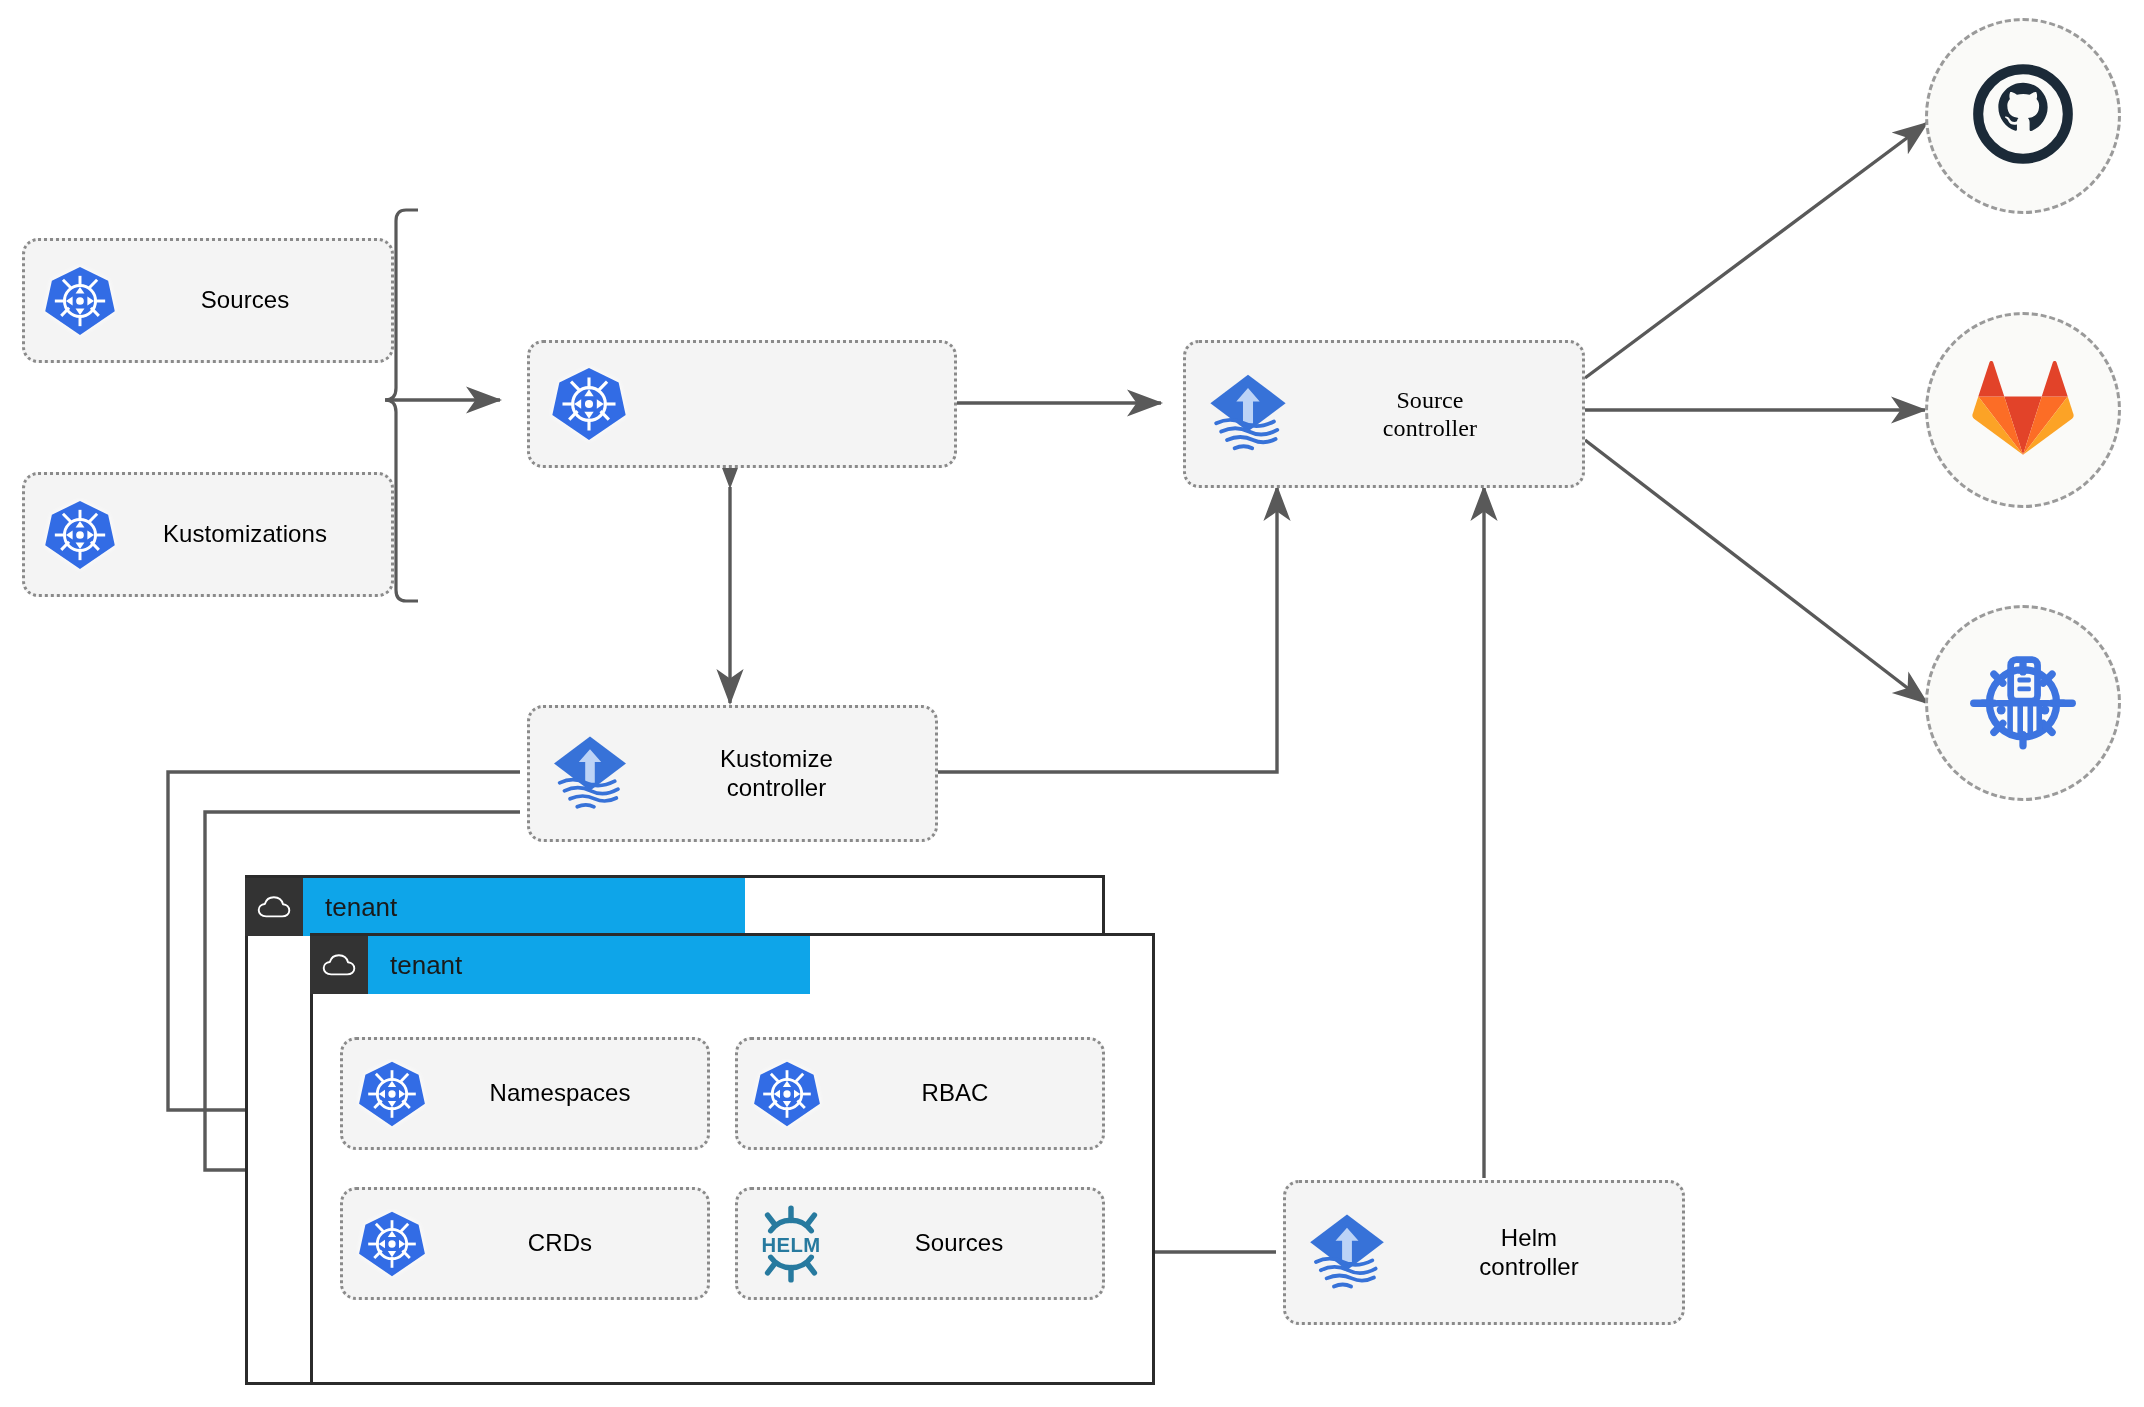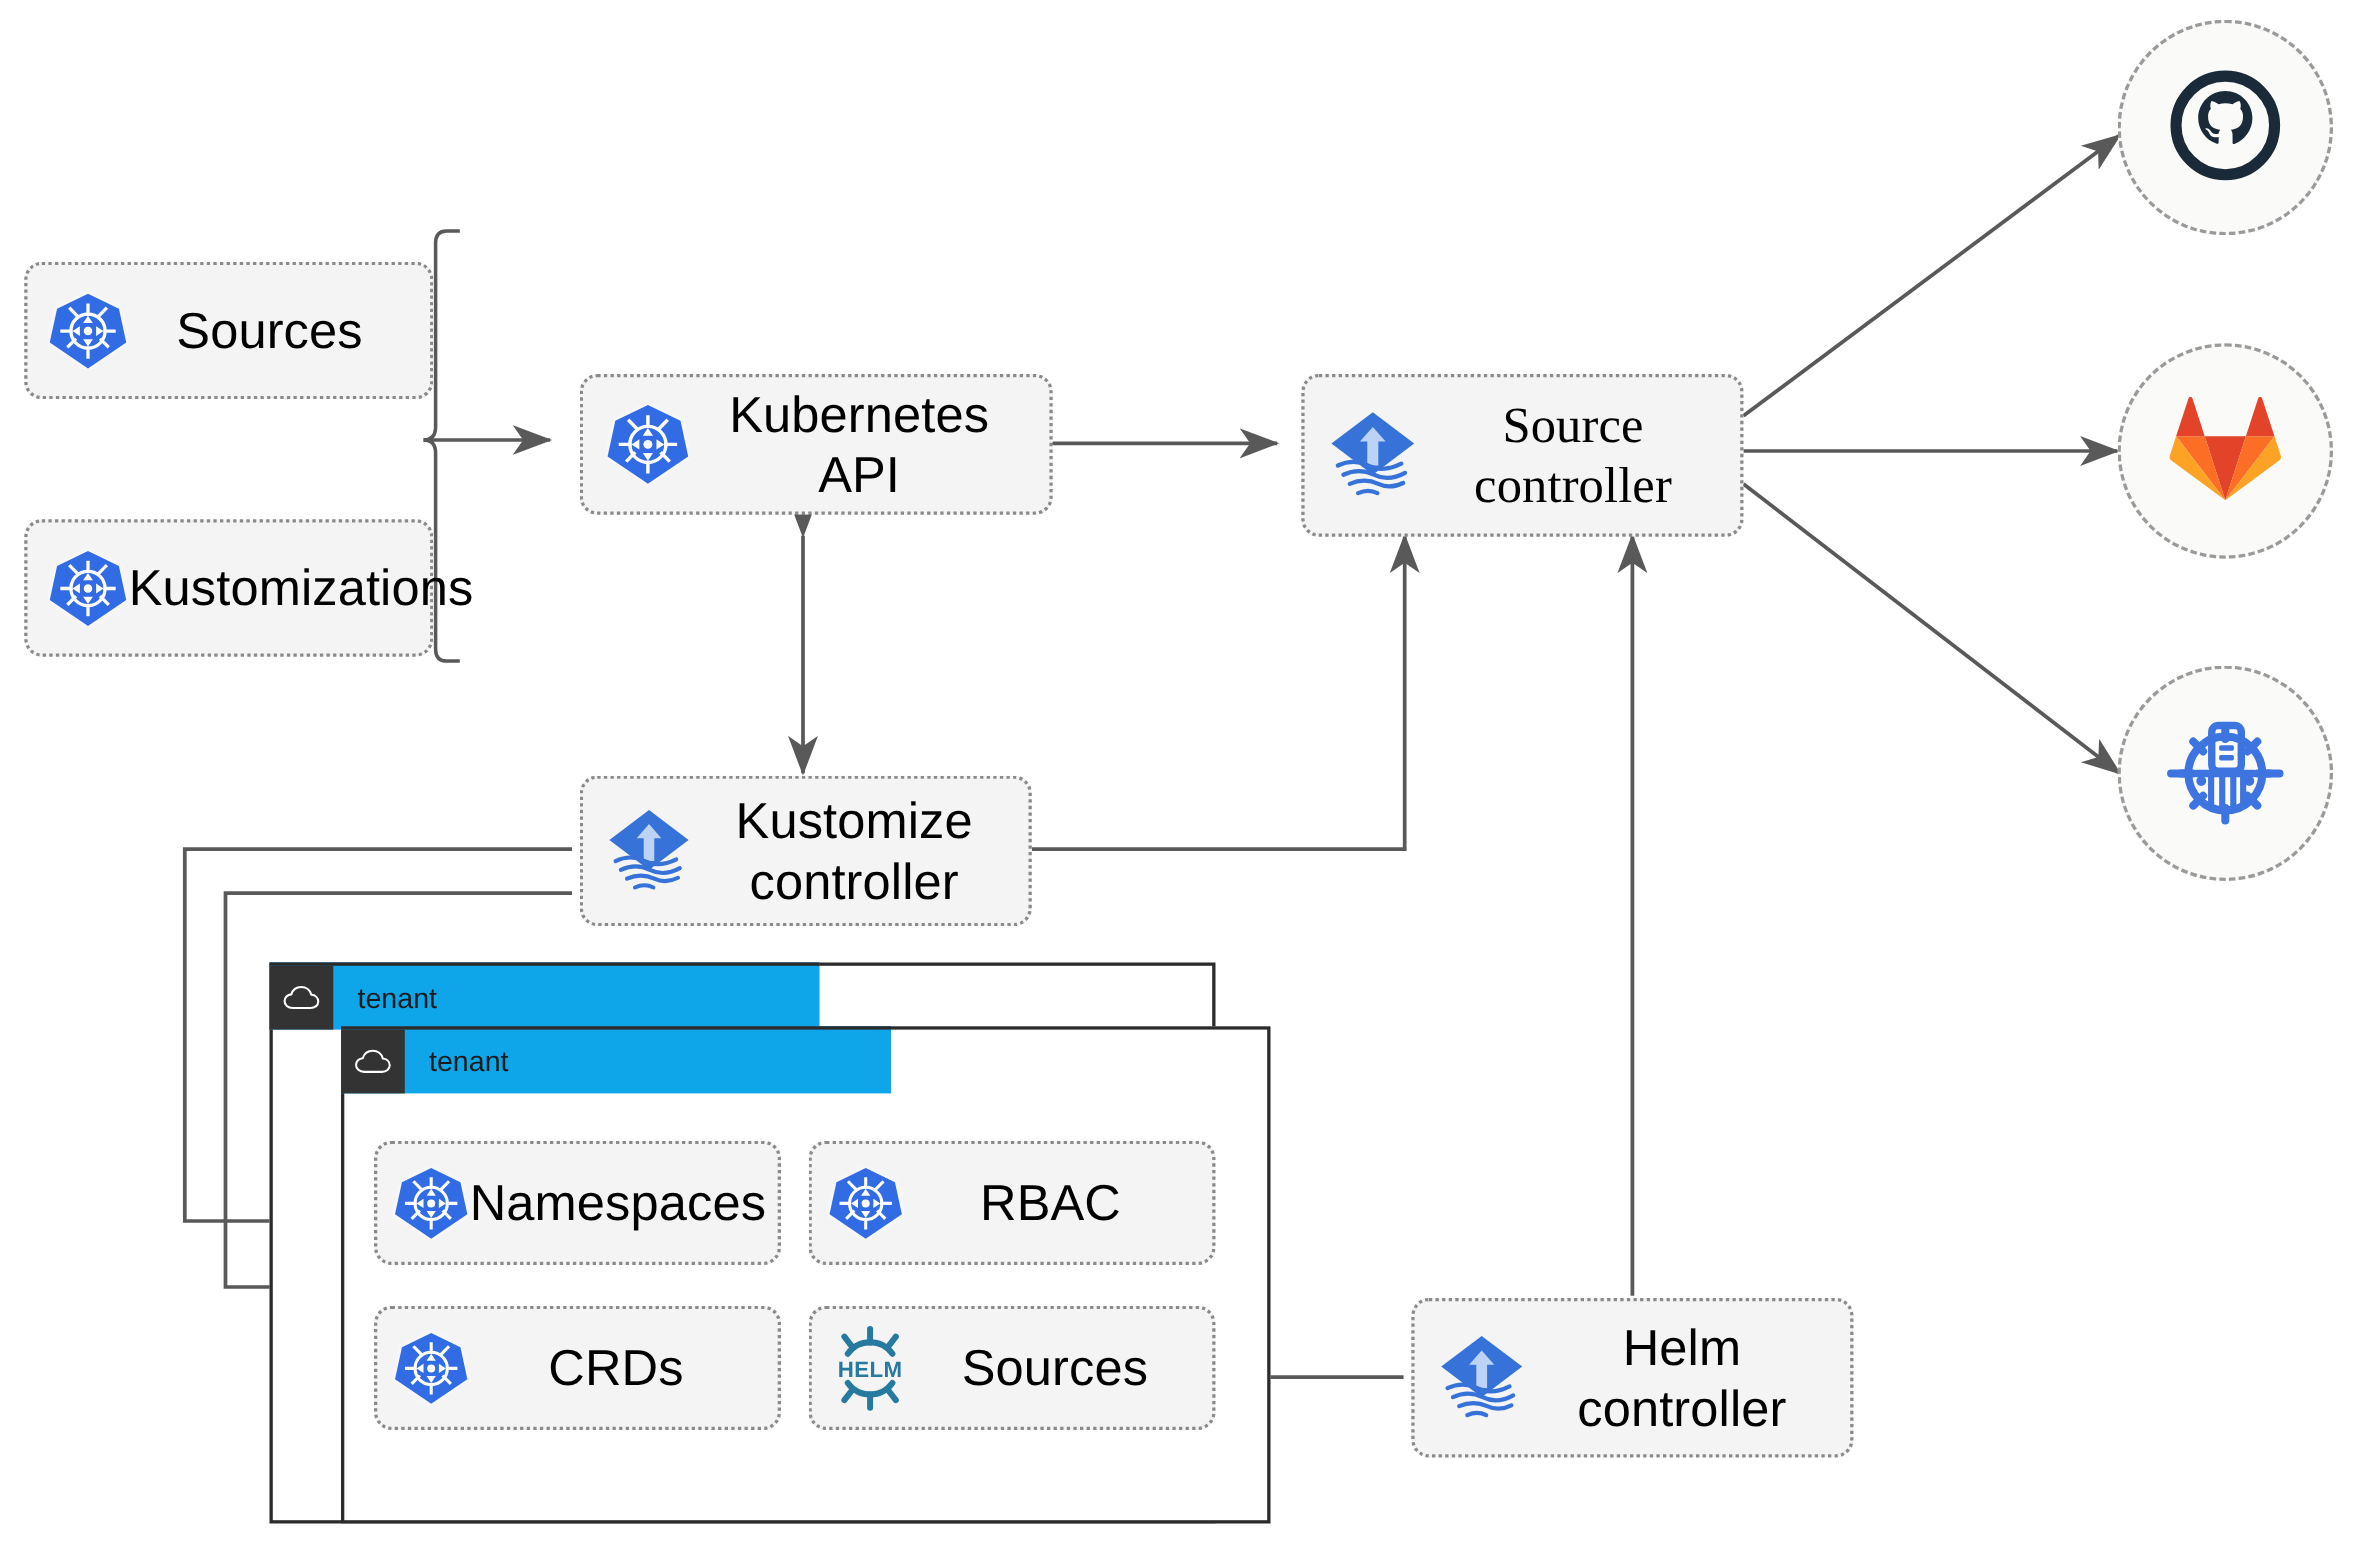--- a/index.html
+++ b/index.html
@@ -19,21 +19,21 @@
     border-radius:16px;
     display:flex;
     align-items:center;
     z-index:5;
   }
   .node .ico{flex:0 0 auto;display:flex;align-items:center;justify-content:center;}
   .node .lbl{
     flex:1 1 auto;
     text-align:center;
     color:#000;
-    font-size:46px;
+    font-size:24px;
     line-height:1.18;
     letter-spacing:.1px;
     white-space:pre-line;
   }
 
   
   .circle{
     position:absolute;
     box-sizing:border-box;
     border:3px dashed #9a9a9a;
@@ -210,21 +210,20 @@
           <path d="M71.7 19.8 l2.9 2.8 -10.6 10.9 -2.9-2.8 z"></path>
           <path d="M33.8 57.8 l2.9 2.8 -10.6 10.9 -2.9-2.8 z"></path>
           <circle cx="50" cy="50" r="21" fill="none" stroke="#ffffff" stroke-width="4"></circle>
           <path d="M50 31 l6 9 -12 0 z"></path>
             <path d="M50 69 l-6 -9 12 0 z"></path>
           <path d="M31 50 l9 -6 0 12 z"></path>
             <path d="M69 50 l-9 6 0 -12 z"></path>
         </g>
       </svg>
     </span>
-    <span class="lbl">Kubernetes API</span>
   </div>
 
   <div class="node" style="left:1183px;top:340px;width:402px;height:148px;padding:0 16px;font-family:Liberation Serif, serif;">
     <span class="ico">
       <svg width="92" height="92" viewBox="0 0 110 110" aria-hidden="true">
         <path d="M55 8 L100 42 L55 76 L10 42 Z" fill="#3772D8"></path>
         <path d="M55 24 L69 40 H61 V66 H49 V40 H41 Z" fill="#BCD3F6"></path>
         <g stroke="#3772D8" stroke-width="4.6" fill="none" stroke-linecap="round">
           <path d="M17 66 Q34 58 50 66 Q66 74 86 64"></path>
           <path d="M23 76 Q40 68 56 76 Q72 84 90 74"></path>

